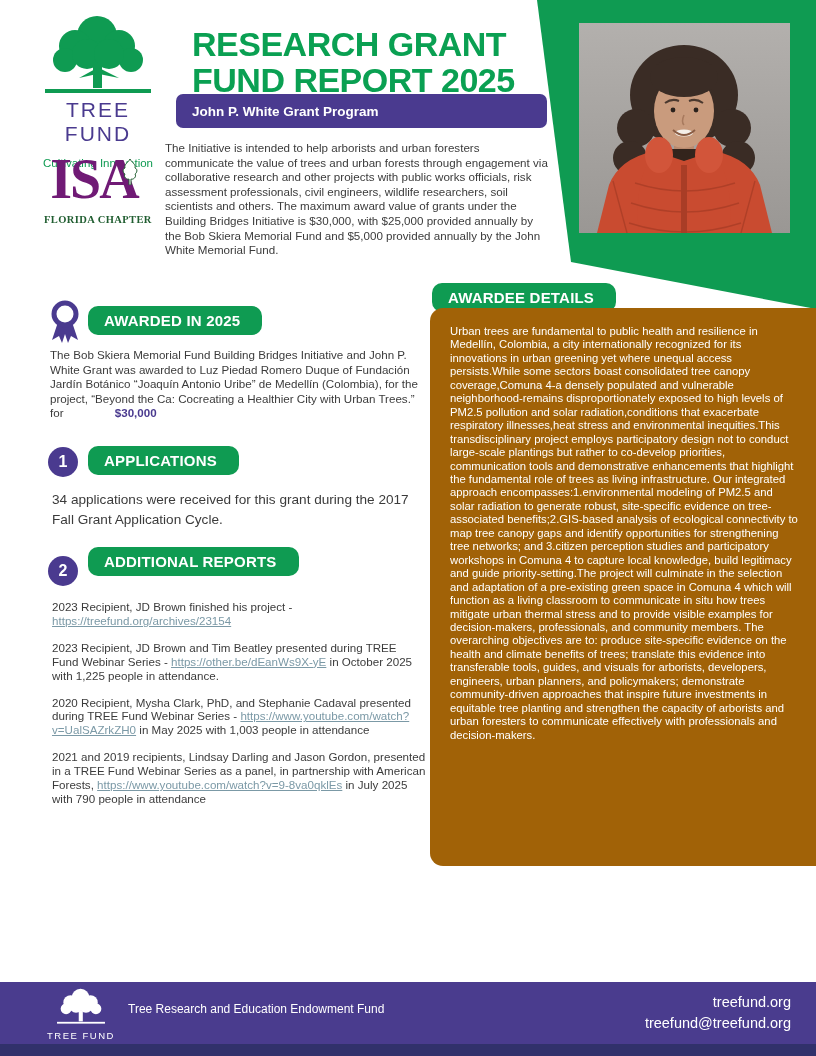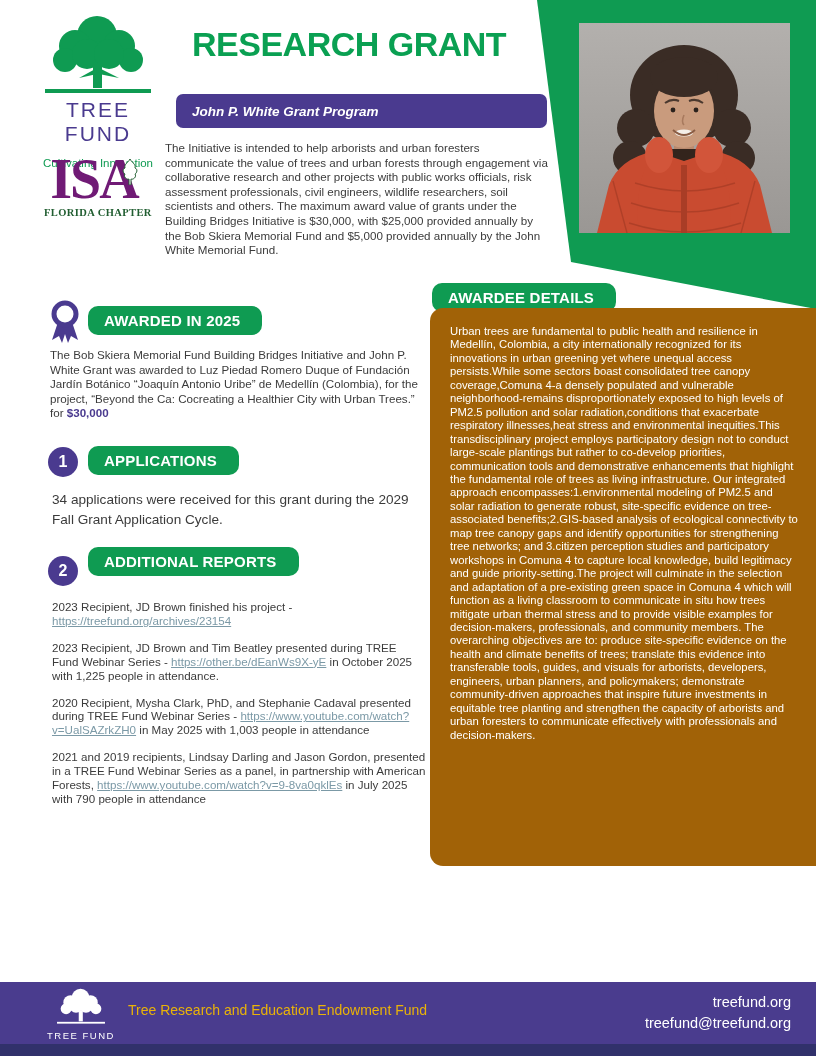--- a/index.html
+++ b/index.html
@@ -16,48 +16,48 @@
   .logo-tree{ display:block; margin:0 auto; }
   .logo-name{ color:#4a3a8f; font-size:21px; font-weight:500; letter-spacing:2px; margin-top:2px; }
   .logo-tagline{ color:#0f9b52; font-size:11.5px; margin-top:11px; }
   .page-title{
     position:absolute; left:176px; top:26px; width:400px;
     color:#0aa052; font-size:34px; font-weight:800; line-height:1.06; letter-spacing:-0.5px;margin-left:16px;
   }
   .program-banner{
     position:absolute; left:176px; top:94px; width:371px; height:34px;
     background:#4a3a8f; border-radius:7px; color:#fff; font-size:13.5px; font-weight:700;
-    display:flex; align-items:center; padding-left:16px;font-style:italic;
+    display:flex; align-items:center; padding-left:16px;
   }
   
   .isa-logo{ position:absolute; left:44px; top:153px; width:100px; text-align:center; }
   .isa-acronym{ color:#701a75; font-family:"Liberation Serif", serif; font-weight:700; font-size:56px; line-height:0.95; letter-spacing:-2px; position:relative;}
   .isa-leaf{ position:absolute; right:6px; top:6px; }
-  .isa-chapter{ color:#215e31; font-family:"Liberation Serif", serif; font-weight:700; font-size:10.5px; letter-spacing:0.4px; margin-top:1px; white-space:nowrap; }
+  .isa-chapter{ color:#215e31; font-family:"Liberation Serif", serif; font-weight:700; font-size:10.5px; letter-spacing:0.4px; margin-top:8px; white-space:nowrap; }
   .intro-text{
     position:absolute; left:165px; top:141px; width:384px;
     color:#3b3b3b; font-size:11.6px; line-height:14.6px;
   }
   
   .pill{
     display:inline-block; background:#0f9b52; color:#fff; font-weight:700;
     font-size:15px; letter-spacing:0.2px; border-radius:10px; padding:6px 22px 6px 16px;
   }
   .num-badge{
     position:absolute; width:30px; height:30px; border-radius:50%;
     background:#4a3a8f; color:#fff; font-size:16px; font-weight:700;
     display:flex; align-items:center; justify-content:center;
   }
   .award-ribbon{ position:absolute; left:48px; top:300px; }
   .awarded-pill{ position:absolute; left:88px; top:306px; }
   .awarded-text{
     position:absolute; left:50px; top:348px; width:378px;
     color:#3b3b3b; font-size:11.6px; line-height:14.6px;
   }
-  .awarded-amount{ color:#4a3a8f; font-weight:700; }
+  .awarded-amount{ color:#4a3a8f; font-weight:700;margin-left:48px; }
   .badge-1{ left:48px; top:447px; }
   .applications-pill{ position:absolute; left:88px; top:446px; }
   .applications-text{
     position:absolute; left:52px; top:490px; width:372px;
     color:#3b3b3b; font-size:13.6px; line-height:19.5px;
   }
   .badge-2{ left:48px; top:556px; }
   .reports-pill{ position:absolute; left:88px; top:547px; }
   .reports-list{
     position:absolute; left:52px; top:600px; width:374px;
@@ -73,21 +73,21 @@
     padding:17px 18px 14px 20px;
     color:#ffffff; font-size:11.3px; line-height:13.45px;
   }
   
   .footer{
     position:absolute; left:0; top:982px; width:816px; height:62px;
     background:#4a3c8e; color:#fff; display:flex; align-items:center;
   }
   .footer-logo{ position:absolute; left:46px; top:5px; width:70px; text-align:center; }
   .footer-logo-name{ color:#fff; font-size:9.5px; letter-spacing:1.5px; margin-top:1px; }
-  .footer-org{ position:absolute; left:128px; top:20px; font-size:14px; color:#eab308; }
+  .footer-org{ position:absolute; left:128px; top:20px; font-size:12px; color:#ffffff; }
   .footer-contact{ position:absolute; right:25px; top:10px; text-align:right; font-size:14.5px; line-height:21px; color:#fff; }
   .bottom-strip{ position:absolute; left:0; top:1044px; width:816px; height:12px; background:#31316b; }
 </style>
 </head>
 <body>
 
 <div class="page">
 
   <svg class="hero-shape" viewBox="0 0 816 312" xmlns="http://www.w3.org/2000/svg" aria-hidden="true">
     <polygon points="537,0 816,0 816,309 571,262" fill="#0f9b52"></polygon>
@@ -162,20 +162,21 @@
           <path d="M60,56 L80,66 L60,62 Z"></path>
         <rect x="6" y="77" width="106" height="4"></rect>
       </g>
     </svg>
     <div class="logo-name">TREE FUND</div>
     <div class="logo-tagline">Cultivating Innovation</div>
   </div>
 
   <div class="page-title">
     <div>RESEARCH GRANT</div>
+    <div>FUND REPORT 2025</div>
   </div>
 
   <div class="program-banner">John P. White Grant Program</div>
 
   <div class="isa-logo">
     <div class="isa-acronym">
       <span>ISA</span>
       <svg class="isa-leaf" width="16" height="26" viewBox="0 0 16 26" xmlns="http://www.w3.org/2000/svg">
         <path d="M8,0 C10,4 14,5 13,9 C16,10 15,14 13,15 C15,18 11,21 9,20 L9,26 L7,26 L7,20 C5,21 1,18 3,15 C1,14 0,10 3,9 C2,5 6,4 8,0 Z" fill="#ffffff" stroke="#215e31" stroke-width="1"></path>
       </svg>
@@ -192,21 +193,21 @@
   </svg>
 
   <span class="pill awarded-pill">AWARDED IN 2025</span>
   <p class="awarded-text">
     <span>The Bob Skiera Memorial Fund Building Bridges Initiative and John P. White Grant was awarded to Luz Piedad Romero Duque of Fundación Jardín Botánico “Joaquín Antonio Uribe” de Medellín (Colombia), for the project, “Beyond the Ca: Cocreating a Healthier City with Urban Trees.” for</span>
     <span class="awarded-amount">$30,000</span>
   </p>
 
   <div class="num-badge badge-1">1</div>
   <span class="pill applications-pill">APPLICATIONS</span>
-  <p class="applications-text">34 applications were received for this grant during the 2029 Fall Grant Application Cycle.</p>
+  <p class="applications-text">34 applications were received for this grant during the 2017 Fall Grant Application Cycle.</p>
 
   <div class="num-badge badge-2">2</div>
   <span class="pill reports-pill">ADDITIONAL REPORTS</span>
   <div class="reports-list">
     <p>
       <span>2023 Recipient, JD Brown finished his project -</span>
       <a class="report-link" href="#">https://treefund.org/archives/23154</a>
       <span></span>
     </p>
     <p>

